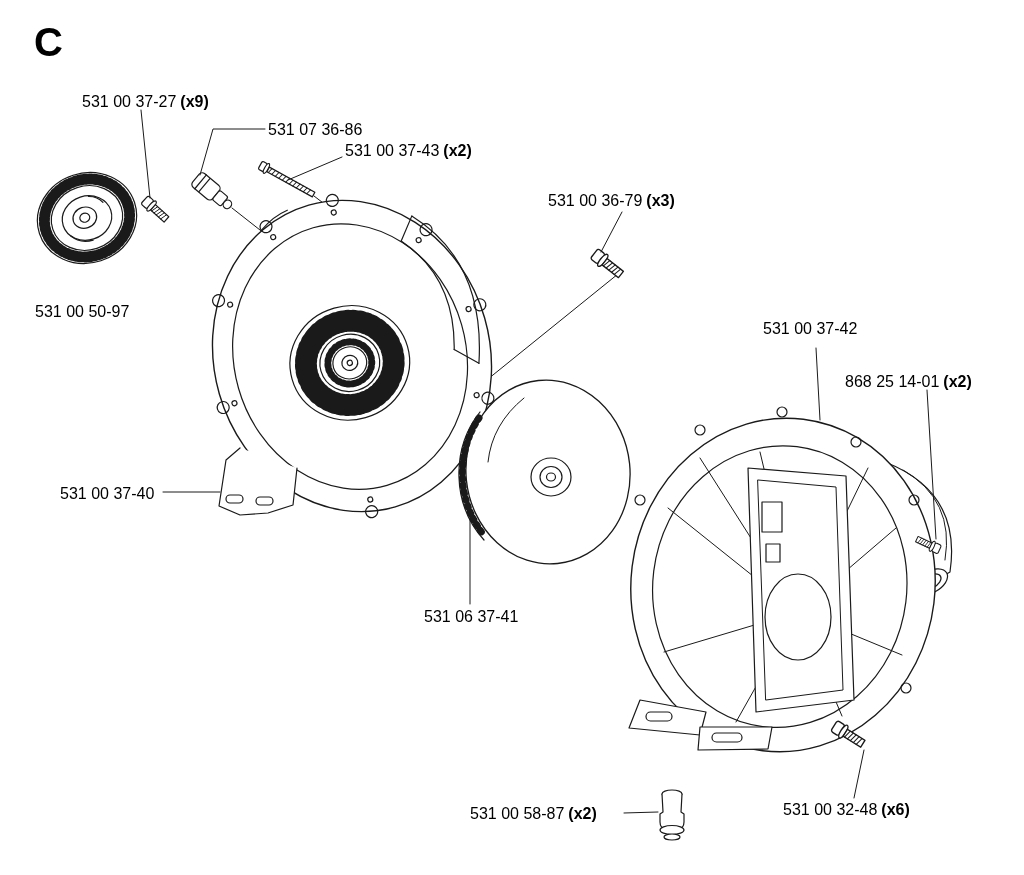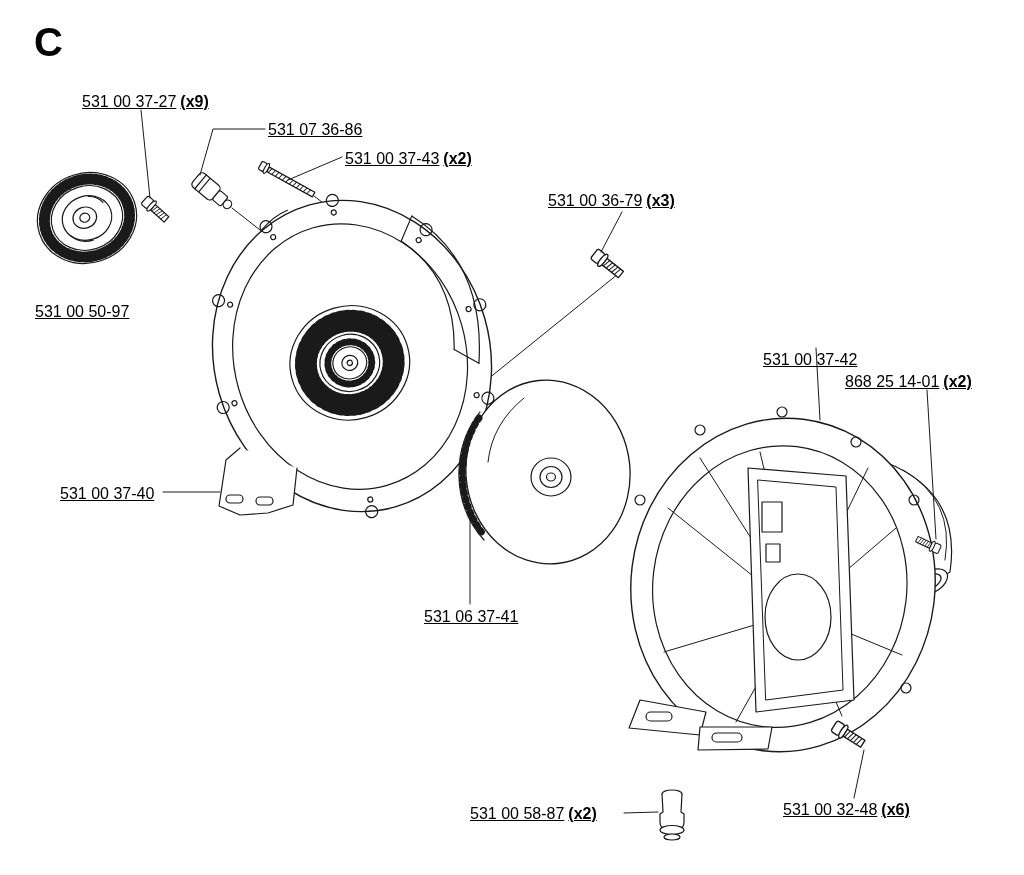--- a/index.html
+++ b/index.html
@@ -3,21 +3,21 @@
 <meta charset="utf-8">
 <style>
   html,body{margin:0;padding:0;}
   body{
     width:1024px;height:875px;position:relative;overflow:hidden;
     background:#ffffff;color:#000;
     font-family:"Liberation Sans", sans-serif;
   }
   #stage{position:absolute;left:0;top:0;width:1024px;height:875px;}
   #drawing{position:absolute;left:0;top:0;}
-  .label{position:absolute;font-size:16px;line-height:19px;white-space:nowrap;text-decoration:underline;}
+  .label{position:absolute;font-size:16px;line-height:19px;white-space:nowrap;}
   .label b{font-weight:700;margin-left:4px;}
   #section-letter{position:absolute;left:34px;top:20px;font-size:40px;font-weight:700;}
 </style>
 </head>
 <body>
 
 <div id="stage">
 
   <svg id="drawing" width="1024" height="875" viewBox="0 0 1024 875">
     <defs>
@@ -196,36 +196,36 @@
   </svg>
 
   <div id="section-letter">C</div>
 
   <div class="label" style="left:82px;top:92px">
     <span>531 00 37-27</span><b>(x9)</b>
   </div>
   <div class="label" style="left:268px;top:120px">
     <span>531 07 36-86</span><b></b>
   </div>
-  <div class="label" style="left:345px;top:149px">
+  <div class="label" style="left:345px;top:141px">
     <span>531 00 37-43</span><b>(x2)</b>
   </div>
   <div class="label" style="left:548px;top:191px">
     <span>531 00 36-79</span><b>(x3)</b>
   </div>
   <div class="label" style="left:35px;top:302px">
     <span>531 00 50-97</span><b></b>
   </div>
   <div class="label" style="left:60px;top:484px">
     <span>531 00 37-40</span><b></b>
   </div>
   <div class="label" style="left:424px;top:607px">
     <span>531 06 37-41</span><b></b>
   </div>
-  <div class="label" style="left:763px;top:350px">
+  <div class="label" style="left:763px;top:319px">
     <span>531 00 37-42</span><b></b>
   </div>
   <div class="label" style="left:845px;top:372px">
     <span>868 25 14-01</span><b>(x2)</b>
   </div>
   <div class="label" style="left:470px;top:804px">
     <span>531 00 58-87</span><b>(x2)</b>
   </div>
   <div class="label" style="left:783px;top:800px">
     <span>531 00 32-48</span><b>(x6)</b>

